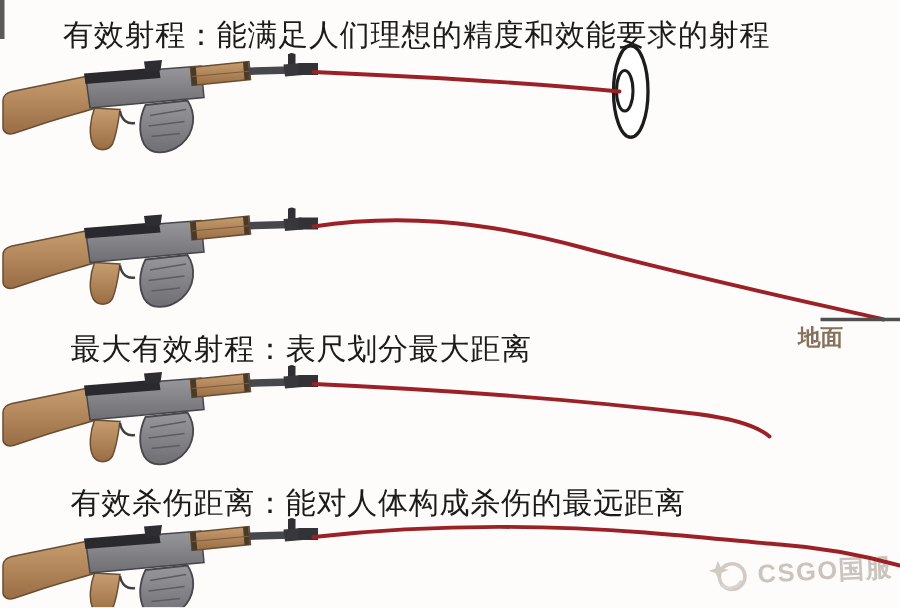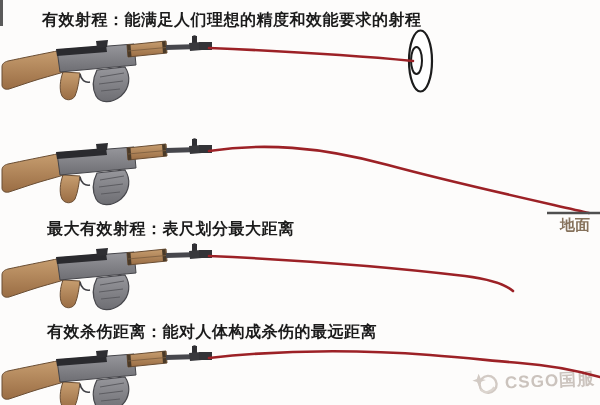--- a/index.html
+++ b/index.html
@@ -2,25 +2,25 @@
 <html><head>
 <meta charset="utf-8">
 <style>
   html,body{margin:0;padding:0;background:#fdfcfb;}
   .canvas{
     position:relative;width:600px;height:405px;overflow:hidden;
     background:#fdfcfb;font-family:"Liberation Sans","DejaVu Sans",sans-serif;
   }
   .scene{position:absolute;left:0;top:0;z-index:2;}
   .section-label{
-    position:absolute;z-index:3;font-size:16px;font-weight:700;color:#1b1b1b;
+    position:absolute;z-index:3;font-size:20px;font-weight:400;color:#1b1b1b;
     letter-spacing:0.5px;white-space:nowrap;
   }
   .ground-label{
-    position:absolute;left:560px;top:216px;z-index:3;
+    position:absolute;left:532px;top:216px;z-index:3;
     font-size:15px;font-weight:600;color:#86725c;white-space:nowrap;
   }
   .watermark{
     position:absolute;left:472px;top:367px;z-index:1;display:flex;align-items:center;
     gap:5px;color:#cbc3bd;transform:rotate(-3deg);
   }
   .wm-text{font-size:17px;font-weight:700;letter-spacing:1px;white-space:nowrap;}
   .corner-artifact{position:absolute;left:0;top:0;width:3px;height:26px;background:#5a5a5a;z-index:2;}
 </style>
 </head>

